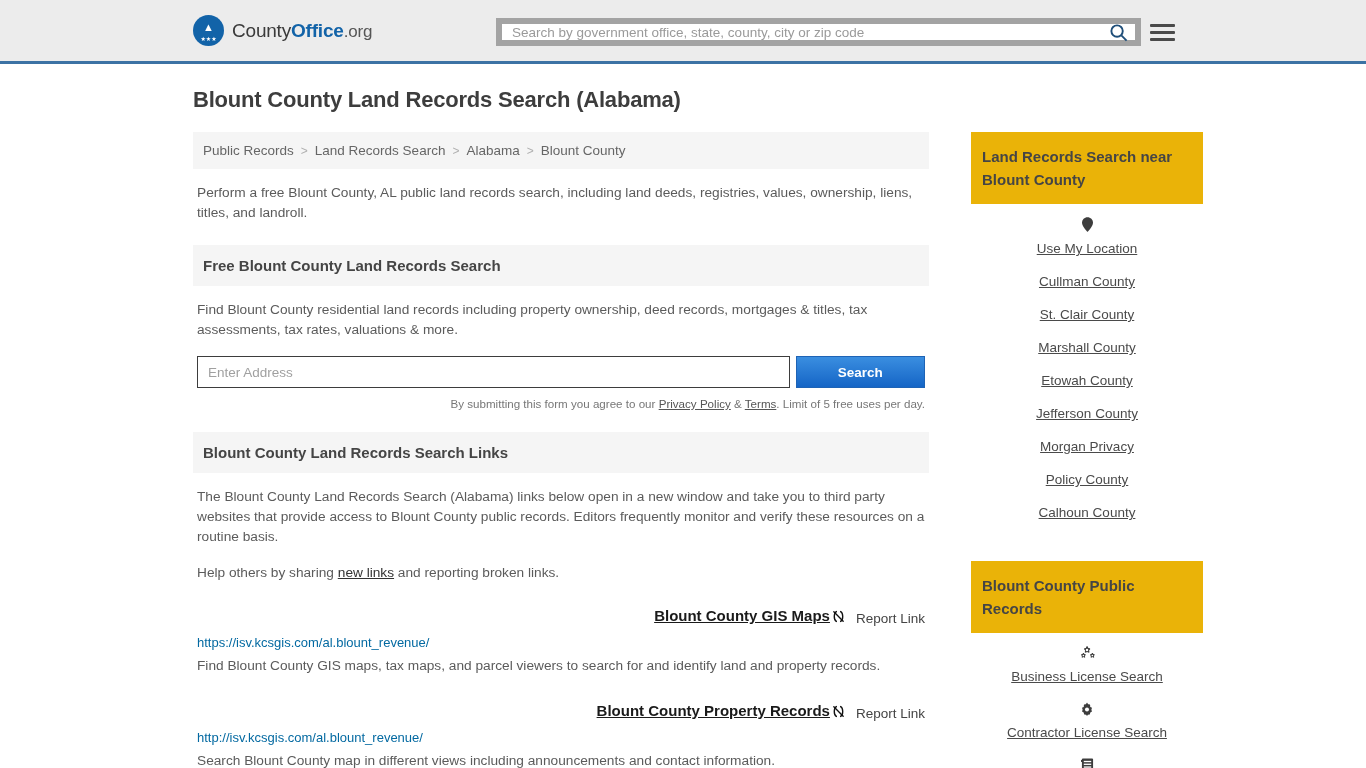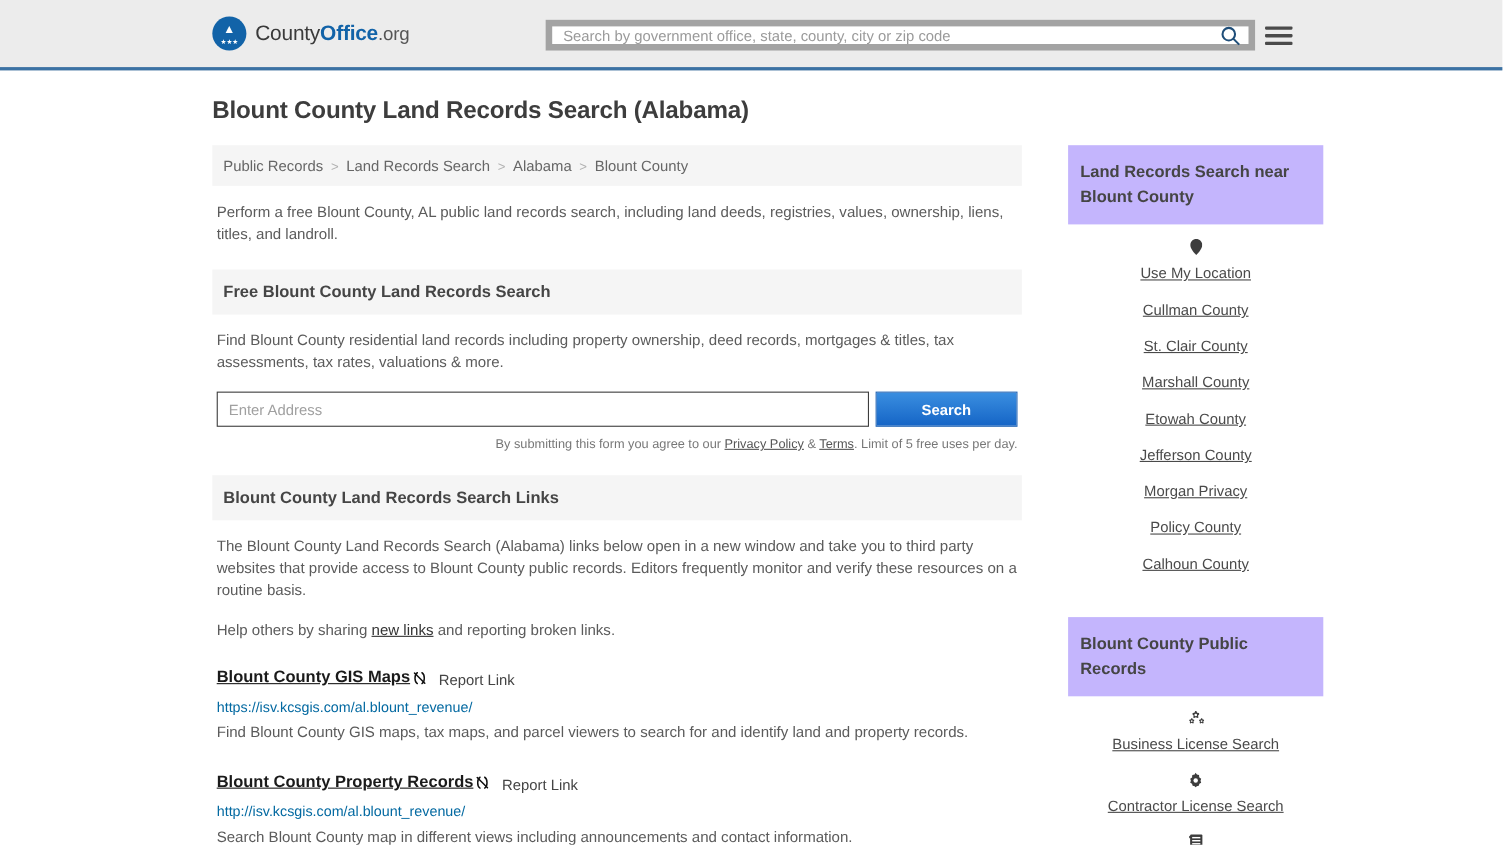--- a/index.html
+++ b/index.html
@@ -220,21 +220,21 @@
     margin-top: 16px;
     padding: 0 4px;
   }
   .help-line a { color: #333; text-decoration: underline; font-weight: normal; }
 
   
   .link-entry { margin-top: 24px; padding: 0 4px; }
   .link-entry-top {
     display: flex;
     align-items: flex-start;
-    justify-content: flex-start;
+    justify-content: flex-end;
   }
   .link-title {
     font-size: 15px;
     font-weight: bold;
     color: #1a1a1a;
     text-decoration: underline;
     cursor: pointer;
   }
   .report-link {
     display: flex;
@@ -253,21 +253,21 @@
   }
   .link-desc {
     font-size: 13.7px;
     line-height: 24px;
     color: #5b5b5b;
     margin-top: 4px;
   }
 
   
   .side-head {
-    background: #c4b5fd;
+    background: #eab308;
     padding: 13px 11px;
     font-size: 15px;
     font-weight: bold;
     color: #454545;
     line-height: 23px;
   }
   .side-list { margin-top: 4px; }
   .side-item {
     display: flex;
     align-items: center;

